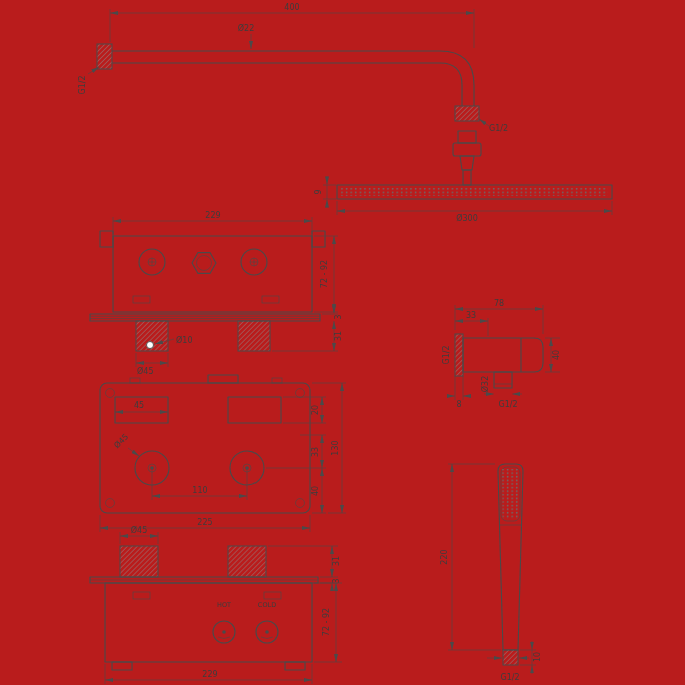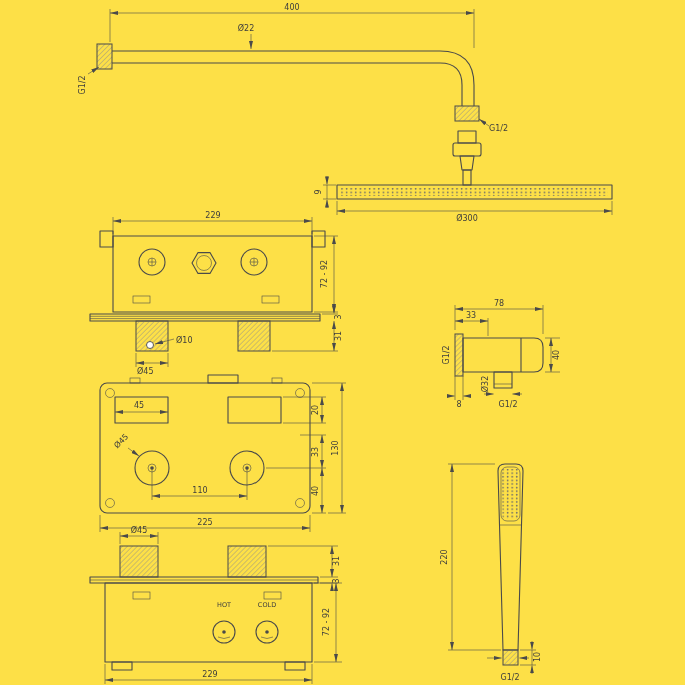--- a/index.html
+++ b/index.html
@@ -1,16 +1,16 @@
 <!DOCTYPE html>
 <html><head>
 <meta charset="utf-8">
 <style>
   html,body{margin:0;padding:0;background:#ffffff}
-  .sheet{position:relative;width:685px;height:685px;background:#fde047;overflow:hidden}
+  .sheet{position:relative;width:685px;height:685px;background:#b91c1c;overflow:hidden}
   svg{display:block}
   text{font-family:"DejaVu Sans","Liberation Sans",sans-serif;font-size:8px;fill:#3d3d3d}
   .sm{font-size:6.5px}
   .ln{fill:none;stroke:#4a4a4a;stroke-width:1.1;stroke-linejoin:round}
   .th{fill:none;stroke:#4a4a4a;stroke-width:0.6}
   .dim{fill:none;stroke:#4a4a4a;stroke-width:0.6}
 </style>
 </head>
 <body>
 

